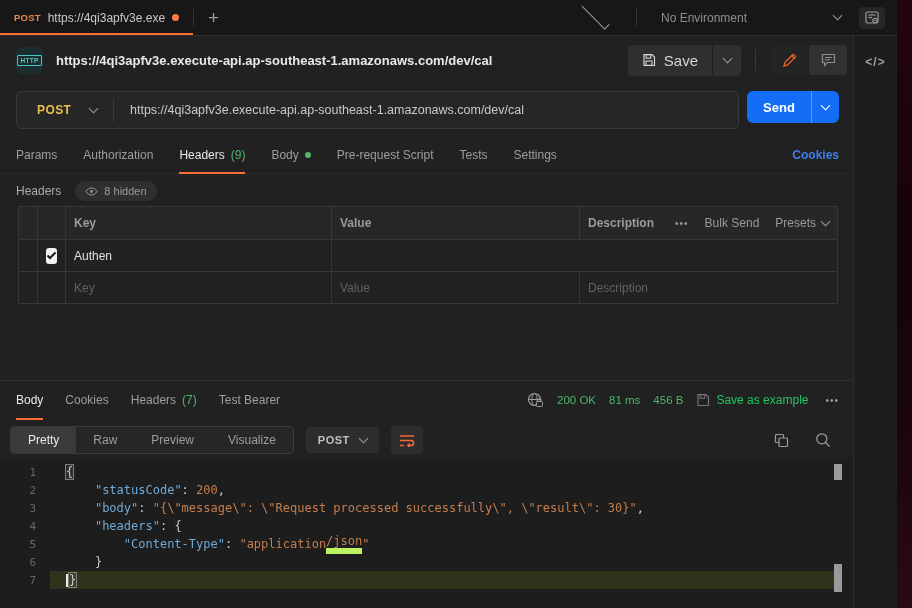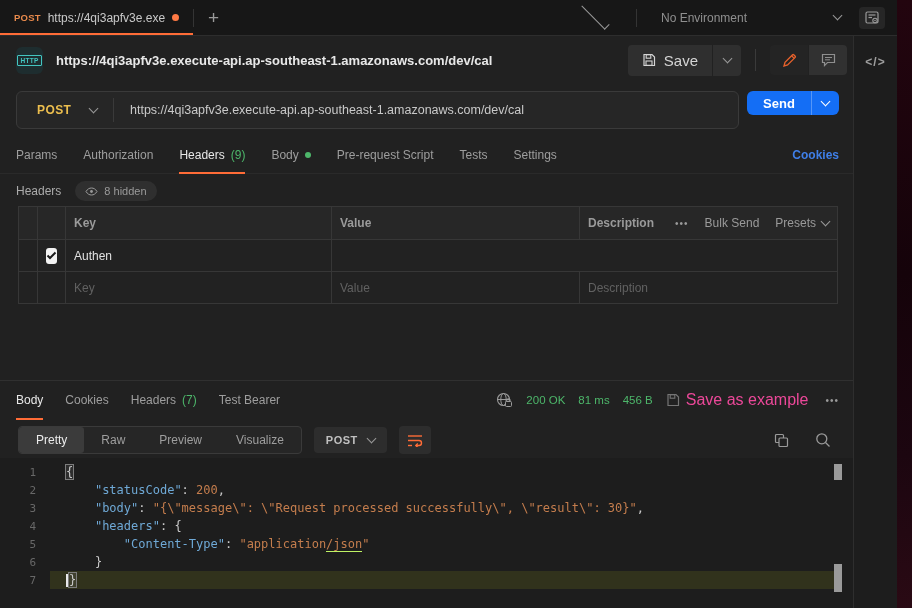--- a/index.html
+++ b/index.html
@@ -57,21 +57,21 @@
 
   
   .req-bar { position:absolute; left:0; top:48px; width:100%; height:52px; display:flex;
              gap:8px; padding:7px 16px; }
   .url-box { flex:1; height:38px; border:1px solid #3a3a3a; background:#262626; border-radius:6px;
              display:flex; align-items:center; }
   .method { width:96px; display:flex; align-items:center; justify-content:space-between; padding:0 16px 0 20px; }
   .method-label { color:#ecbe4e; font-size:12px; font-weight:bold; letter-spacing:.4px; }
   .url-div { width:1px; height:24px; background:#3a3a3a; }
   .url-text { padding-left:16px; font-size:12.5px; color:#c9c9c9; white-space:nowrap; overflow:hidden; }
-  .send-btn { width:92px; height:24px; background:#146ef5; border-radius:6px; display:flex; }
+  .send-btn { width:92px; height:32px; background:#146ef5; border-radius:6px; display:flex; }
   .send-main { flex:1; display:flex; align-items:center; justify-content:center; color:#fff;
                font-size:13px; font-weight:bold; }
   .send-chev { width:28px; display:flex; align-items:center; justify-content:center;
                border-left:1px solid rgba(255,255,255,.28); }
   .send-chev .chev { border-color:#fff; }
 
   
   .req-tabs { position:absolute; left:0; top:100px; width:100%; height:38px; display:flex;
               align-items:center; gap:26px; padding:0 16px; border-bottom:1px solid #2a2a2a; }
   .rtab { position:relative; height:100%; display:flex; align-items:center; gap:6px;
@@ -105,46 +105,46 @@
         align-items:center; justify-content:center; margin:auto; }
   .cell-val { color:#e0e0e0; }
   .ph { color:#616161; }
 
   
   .resp-div { position:absolute; left:0; top:344px; width:100%; height:1px; background:#303030; }
   .resp-tabs { position:absolute; left:0; top:345px; width:100%; height:38px; display:flex;
                align-items:center; gap:22px; padding:0 16px; }
   .resp-right { margin-left:auto; display:flex; align-items:center; gap:13px; }
   .stat { font-size:11.5px; color:#4db66a; }
-  .save-ex { display:flex; align-items:center; gap:6px; font-size:16px; color:#ec4899; }
+  .save-ex { display:flex; align-items:center; gap:6px; font-size:12px; color:#22c55e; }
   .resp-more { color:#9a9a9a; letter-spacing:1px; font-size:10px; margin-left:4px; }
 
   .resp-toolbar { position:absolute; left:0; top:386px; width:100%; height:36px; display:flex;
                   align-items:center; gap:12px; padding:0 10px; }
-  .segmented { display:flex; border:1px solid #3a3a3a; background:#262626; border-radius:4px; overflow:hidden;margin-left:8px; }
+  .segmented { display:flex; border:1px solid #3a3a3a; background:#262626; border-radius:4px; overflow:hidden; }
   .seg { padding:6px 17px; font-size:12px; color:#9e9e9e; }
   .seg.active { background:#3b3b3b; color:#ececec; border-radius:3px; }
   .json-dd { display:flex; align-items:center; gap:10px; background:#2d2d2d; border-radius:4px;
              padding:7px 12px; font-size:11px; font-weight:bold; color:#c0c0c0; letter-spacing:.5px; }
   .wrap-btn { width:32px; height:28px; background:#2d2d2d; border-radius:4px; display:flex;
               align-items:center; justify-content:center; }
   .tool-icons { margin-left:auto; display:flex; align-items:center; gap:26px; padding-right:14px; }
 
   
   .code { position:absolute; left:0; top:422px; width:100%; bottom:0; background:#1d1d1d;
           font-family:"DejaVu Sans Mono", monospace; padding-top:5px; }
   .code-line { display:flex; height:18px; align-items:center; }
   .ln { width:50px; text-align:right; padding-right:14px; color:#686868; font-size:11px; flex:none; }
   .line-body { flex:1; margin-right:20px; padding-left:16px; white-space:pre; font-size:12px; height:100%;
                display:flex; align-items:center; }
   .code-line.hl .line-body { background:#31321c; }
   .tk-key { color:#6fa9d6; }
   .tk-str, .tk-num { color:#c47d4d; }
   .tk-punct { color:#cacaca; }
-  .tk-str-link { color:#c47d4d; border-bottom:1px solid #bef264; }
+  .tk-str-link { color:#c47d4d; border-bottom:6px solid #bef264; }
   .boxed { outline:1px solid #7d7d7d; background:rgba(125,125,125,.18); }
   .cursor { display:inline-block; width:2px; height:13px; background:#e8e8e8; margin-right:1px; }
   .sb-thumb { position:absolute; right:13px; top:6px; width:8px; height:16px; background:#9a9a9a; }
   .sb-mark { position:absolute; right:13px; bottom:16px; width:8px; height:28px; background:#9a9a9a; }
 
   svg { display:block; }
 </style>
 </head>
 <body>
 

